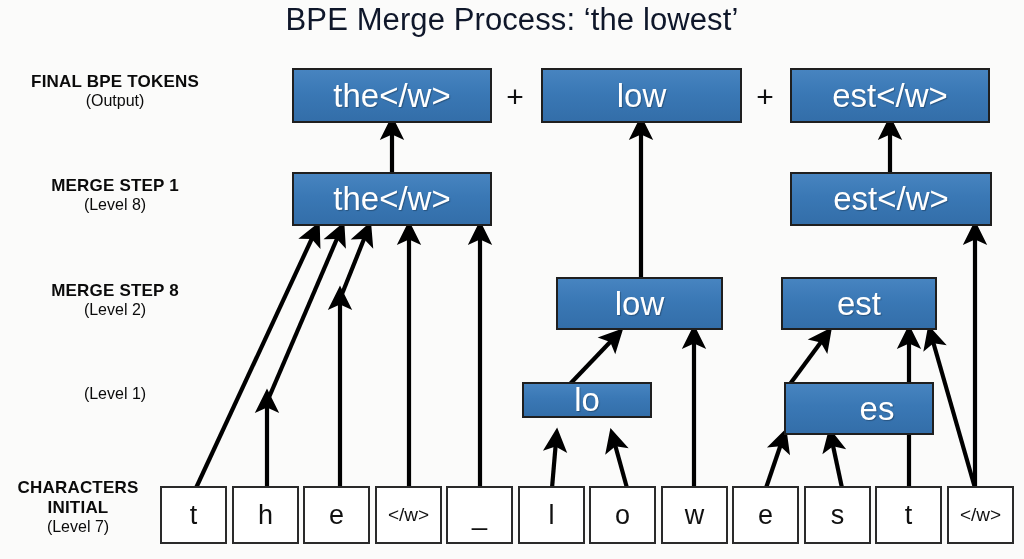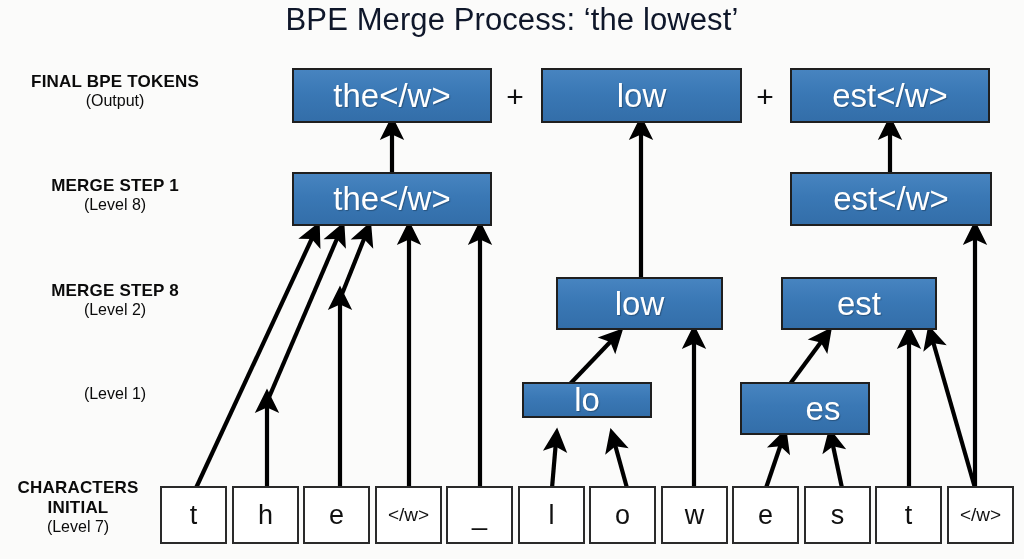--- a/index.html
+++ b/index.html
@@ -166,21 +166,21 @@
   <div class="plus" style="left:745px; top:80px; width:40px;">+</div>
   <div class="tok" style="left:790px; top:68px; width:200px; height:55px;">est&lt;/w&gt;</div>
 
   <div class="tok" style="left:292px; top:172px; width:200px; height:54px;">the&lt;/w&gt;</div>
   <div class="tok" style="left:790px; top:172px; width:202px; height:54px;">est&lt;/w&gt;</div>
 
   <div class="tok" style="left:556px; top:277px; width:167px; height:53px;">low</div>
   <div class="tok" style="left:781px; top:277px; width:156px; height:53px;">est</div>
 
   <div class="tok" style="left:522px; top:382px; width:130px; height:36px;">lo</div>
-  <div class="tok" style="left:740px; top:382px; width:130px; height:53px;padding-left:36px;">es</div>
+  <div class="tok" style="left:784px; top:382px; width:150px; height:53px;padding-left:36px;">es</div>
 
   <div class="charbox" style="left:160px; top:486px; width:67px; height:58px;">t</div>
   <div class="charbox" style="left:232px; top:486px; width:67px; height:58px;">h</div>
   <div class="charbox" style="left:303px; top:486px; width:67px; height:58px;">e</div>
   <div class="charbox eow" style="left:375px; top:486px; width:67px; height:58px;">&lt;/w&gt;</div>
   <div class="charbox" style="left:446px; top:486px; width:67px; height:58px;">_</div>
   <div class="charbox" style="left:518px; top:486px; width:67px; height:58px;">l</div>
   <div class="charbox" style="left:589px; top:486px; width:67px; height:58px;">o</div>
   <div class="charbox" style="left:661px; top:486px; width:67px; height:58px;">w</div>
   <div class="charbox" style="left:732px; top:486px; width:67px; height:58px;">e</div>

